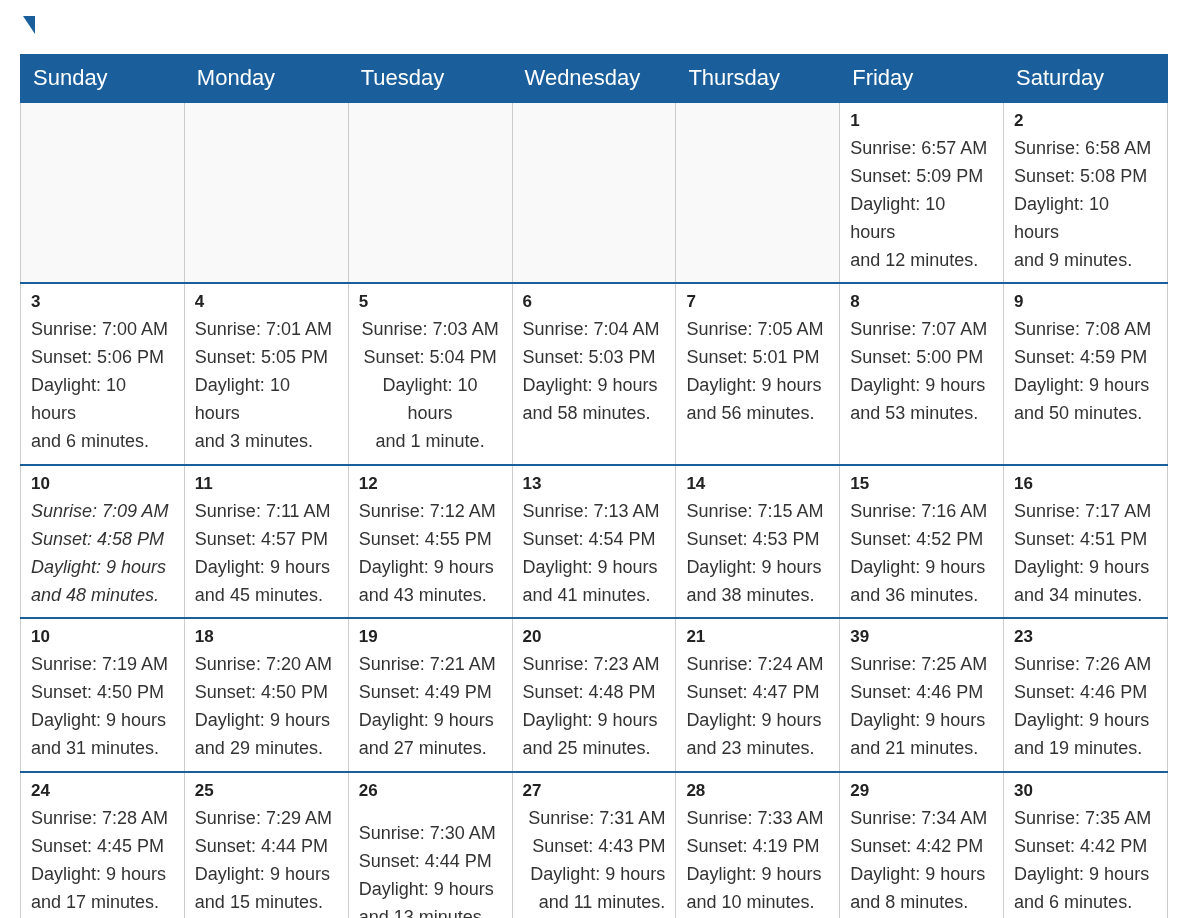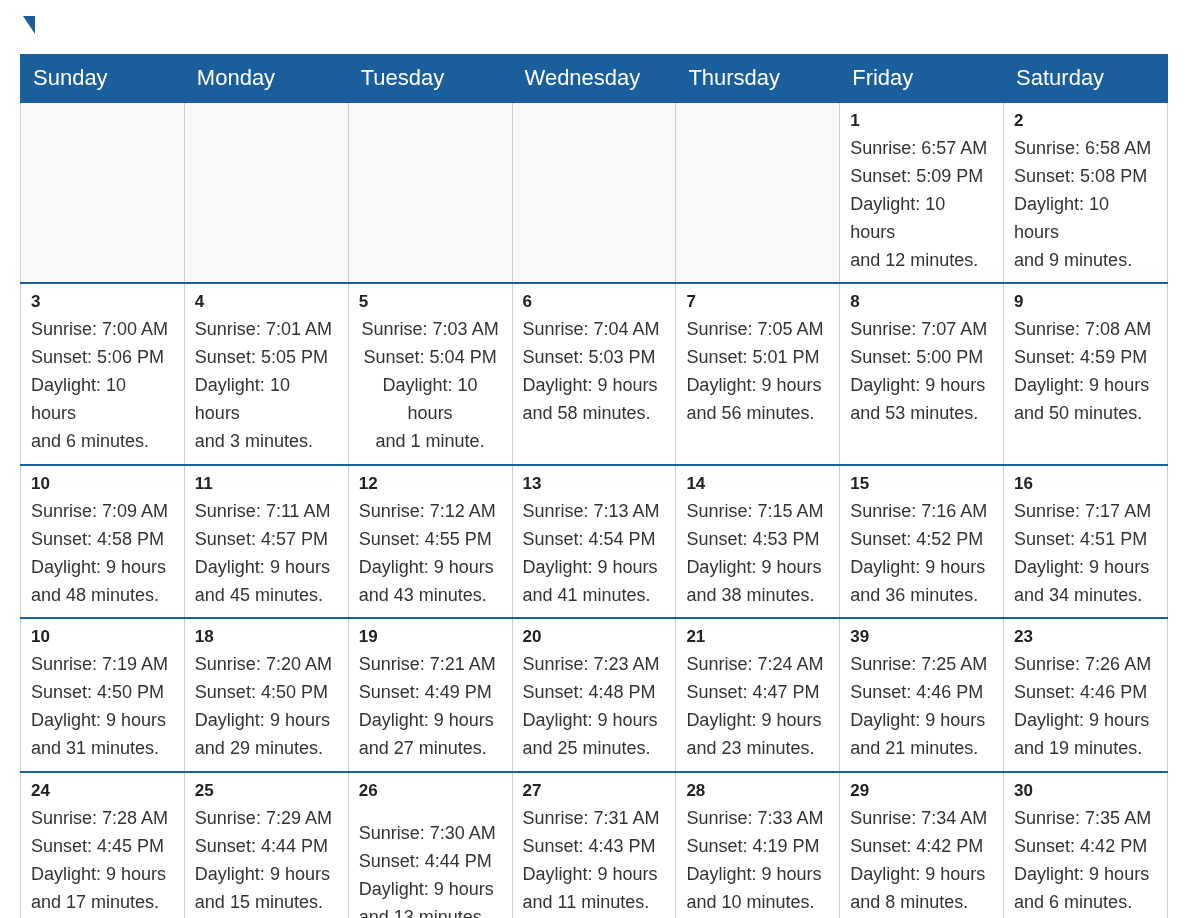--- a/index.html
+++ b/index.html
@@ -198,21 +198,21 @@
           <div class="day-number">9</div>
           <div class="day-info" style="white-space: pre-line;">Sunrise: 7:08 AM
 Sunset: 4:59 PM
 Daylight: 9 hours
 and 50 minutes.</div>
         </td>
       </tr>
       <tr>
         <td>
           <div class="day-number">10</div>
-          <div class="day-info" style="white-space: pre-line;">Sunrise: 7:09 AM
+          <div class="day-info" style="white-space: pre-line; font-style: italic;">Sunrise: 7:09 AM
 Sunset: 4:58 PM
 Daylight: 9 hours
 and 48 minutes.</div>
         </td>
         <td>
           <div class="day-number">11</div>
           <div class="day-info" style="white-space: pre-line;">Sunrise: 7:11 AM
 Sunset: 4:57 PM
 Daylight: 9 hours
 and 45 minutes.</div>
@@ -321,21 +321,21 @@
         </td>
         <td>
           <div class="day-number">26</div>
           <div class="day-info" style="white-space: pre-line; margin-top: 19px;">Sunrise: 7:30 AM
 Sunset: 4:44 PM
 Daylight: 9 hours
 and 13 minutes.</div>
         </td>
         <td>
           <div class="day-number">27</div>
-          <div class="day-info" style="white-space: pre-line;">Sunrise: 7:31 AM
+          <div class="day-info" style="white-space: pre-line; text-align: right;">Sunrise: 7:31 AM
 Sunset: 4:43 PM
 Daylight: 9 hours
 and 11 minutes.</div>
         </td>
         <td>
           <div class="day-number">28</div>
           <div class="day-info" style="white-space: pre-line;">Sunrise: 7:33 AM
 Sunset: 4:19 PM
 Daylight: 9 hours
 and 10 minutes.</div>

